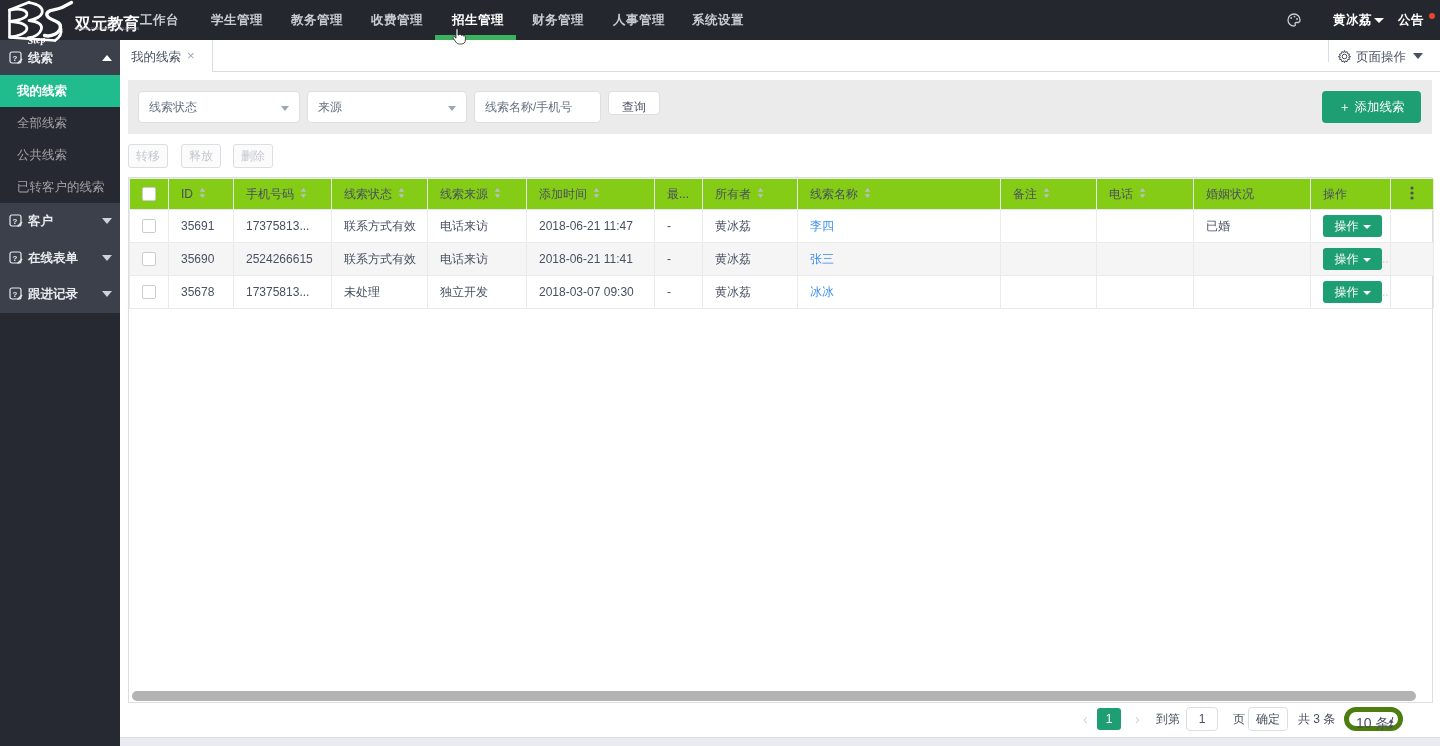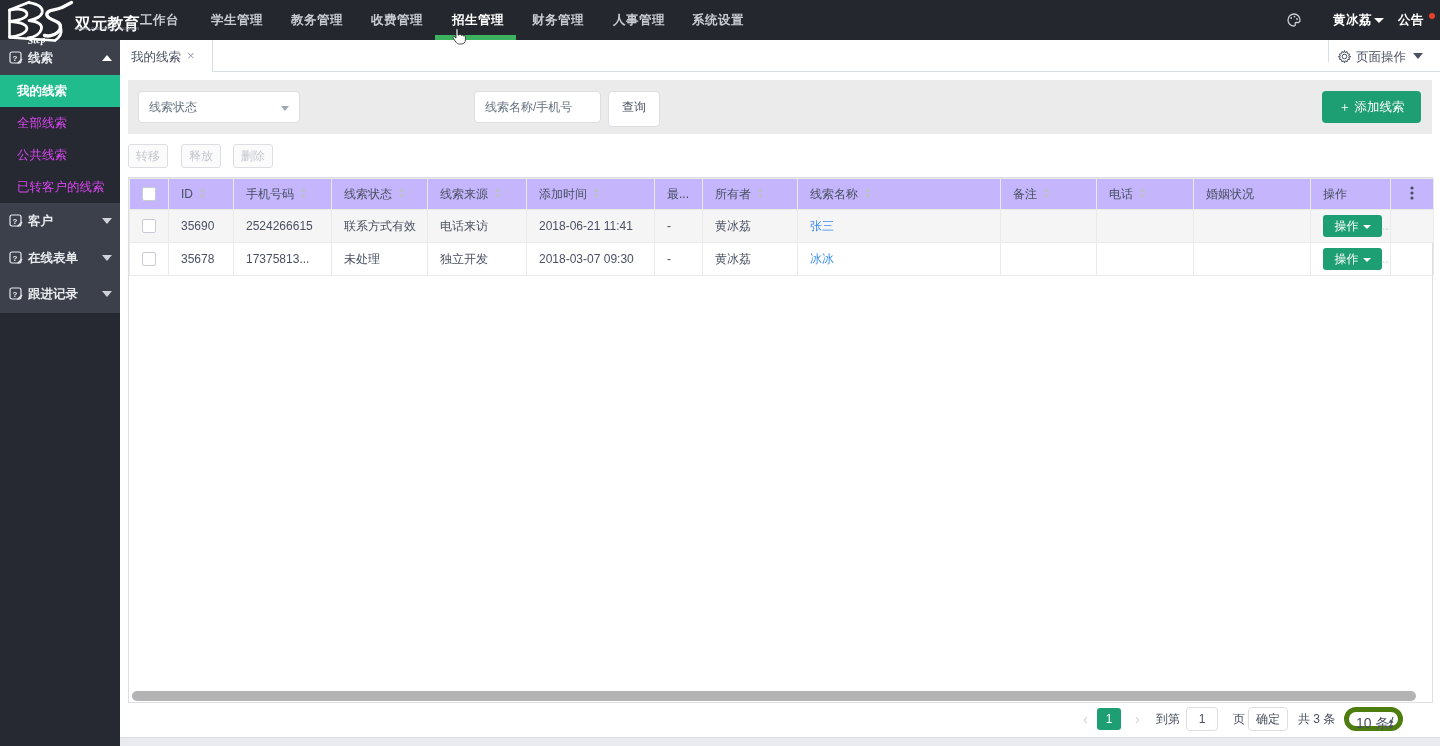--- a/index.html
+++ b/index.html
@@ -15,47 +15,47 @@
 #brandsub { position:absolute; left:75px; top:27px; color:#9aa0ab; font-size:3.2px; letter-spacing:0.2px; }
 
 
 #sidebar { position:absolute; left:0; top:40px; width:120px; height:706px; background:#262932; z-index:20; }
 .sgroup { position:relative; width:120px; background:#3b404b; color:#e8eaee; font-size:12.5px; font-weight:bold; }
 .sgroup .txt { position:absolute; left:28px; top:50%; transform:translateY(-50%); }
 .sgroup svg.icn { position:absolute; left:9px; top:50%; transform:translateY(-50%); }
 .caret { position:absolute; right:8px; top:50%; transform:translateY(-50%); width:0; height:0; }
 .caret.up { border-left:5.5px solid transparent; border-right:5.5px solid transparent; border-bottom:6px solid #fff; }
 .caret.down { border-left:5.5px solid transparent; border-right:5.5px solid transparent; border-top:6px solid #cfd2d8; }
-.sub { position:relative; width:120px; height:32px; line-height:32px; color:#d946ef; font-size:12.5px; padding-left:17px; }
+.sub { position:relative; width:120px; height:32px; line-height:32px; color:#a3a3a3; font-size:12.5px; padding-left:17px; }
 .sub.active { background:#21bc8d; color:#fff; font-weight:bold; }
 
 
 #main { position:absolute; left:120px; top:40px; width:1320px; height:706px; background:#fff; }
 #tabbar { position:absolute; left:0; top:0; width:1320px; height:32px; background:#fff; }
 #tabline { position:absolute; left:93px; top:31px; width:1227px; height:1px; background:#d7dde4; }
 #tab1 { position:absolute; left:0; top:0; width:93px; height:32px; border-right:1px solid #d7dde4; color:#495060; }
 #tab1 .t { position:absolute; left:11px; top:9px; font-size:12.5px; }
 #tab1 .x { position:absolute; left:67px; top:8px; color:#9ea7b4; font-size:13px; }
 #pageop { position:absolute; right:0; top:0; width:112px; height:22px; border-left:1px solid #d7dde4; }
 
 
 #filterbar { position:absolute; left:8px; top:40px; width:1304px; height:54px; background:#ebebec; }
 .sel { position:absolute; top:11px; height:32px; background:#fff; border:1px solid #dcdee2; border-radius:4px; line-height:30px; padding-left:10px; color:#657180; }
 .sel .dcaret { position:absolute; right:10px; top:14px; width:0; height:0; border-left:4.5px solid transparent; border-right:4.5px solid transparent; border-top:5px solid #9ea7b4; }
-#qbtn { position:absolute; left:480px; top:11px; width:52px; height:36px; background:#fff; border:1px solid #dcdee2; border-radius:4px; text-align:center; line-height:30px; color:#495060; }
+#qbtn { position:absolute; left:480px; top:11px; width:52px; height:24px; background:#fff; border:1px solid #dcdee2; border-radius:4px; text-align:center; line-height:30px; color:#495060; }
 #addbtn { position:absolute; right:11px; top:11px; width:99px; height:32px; background:#1e9e73; border-radius:4px; color:#fff; text-align:center; line-height:32px; font-size:12.5px; }
 
 
 .actbtn { position:absolute; top:104px; width:40px; height:24px; border:1px solid #dcdee2; border-radius:3px; background:#fbfbfc; color:#c5c8ce; text-align:center; line-height:22px; font-size:12px; }
 
 
 #twrap { position:absolute; left:8px; top:137px; width:1305px; height:526px; border:1px solid #dcdee2; }
 table { border-collapse:collapse; table-layout:fixed; width:1304px; font-size:12px; color:#495060; }
 th, td { border:1px solid #e8eaec; padding:0 0 0 12px; height:33px; overflow:hidden; white-space:nowrap; text-align:left; font-weight:normal; }
-thead th { background:#c4b5fd; height:31px; }
+thead th { background:#84cc16; height:31px; }
 tr.stripe td { background:#f5f5f6; }
 td.ck, th.ck { padding:0; text-align:center; }
 .cb { display:inline-block; width:14px; height:14px; border:1px solid #c9ccd2; border-radius:2px; background:#fff; vertical-align:middle; }
 .sorter { display:inline-block; vertical-align:middle; margin-left:6px; }
 a.lnk { color:#3b8ef0; text-decoration:none; }
 .opbtn { display:inline-block; width:59px; height:22px; background:#1e9e73; border-radius:3px; color:#fff; text-align:center; line-height:22px; font-size:12px; }
 .opbtn .oc { display:inline-block; width:0; height:0; border-left:4px solid transparent; border-right:4px solid transparent; border-top:4.5px solid #fff; margin-left:4px; vertical-align:1px; }
 
 
 #hscroll { position:absolute; left:12px; top:651px; width:1284px; height:10px; background:#b3b3b3; border-radius:5px; }
@@ -160,20 +160,21 @@
       <svg width="13" height="13" style="position:absolute;left:9px;top:10px" viewBox="0 0 13 13">
           <path d="M6.5 4.2 a2.3 2.3 0 1 1 0 4.6 a2.3 2.3 0 1 1 0-4.6 M6.5 0.5 l0.7 2 1.9-.9 0.4 2.1 2.1 0.4 -0.9 1.9 2 0.7 -2 0.7 0.9 1.9 -2.1 0.4 -0.4 2.1 -1.9-.9 -0.7 2 -0.7-2 -1.9 .9 -0.4-2.1 -2.1-0.4 .9-1.9 -2-0.7 2-0.7 -.9-1.9 2.1-0.4 0.4-2.1 1.9 .9 Z" fill="none" stroke="#495060" stroke-width="1"></path>
         </svg>
       <span style="position:absolute;left:27px;top:9px;font-size:12.5px">页面操作</span>
       <div style="position:absolute;left:84px;top:13px;width:0;height:0;border-left:5px solid transparent;border-right:5px solid transparent;border-top:6px solid #495060"></div>
     </div>
   </div>
 
   <div id="filterbar">
     <div class="sel" style="left:10px;width:162px">线索状态<span class="dcaret"></span></div>
+    <div class="sel" style="left:179px;width:160px">来源<span class="dcaret"></span></div>
     <div class="sel" style="left:346px;width:127px">线索名称/手机号</div>
     <div id="qbtn">查询</div>
     <div id="addbtn">＋ 添加线索</div>
   </div>
 
   <div class="actbtn" style="left:8px">转移</div>
   <div class="actbtn" style="left:61px">释放</div>
   <div class="actbtn" style="left:113px">删除</div>
 
   <div id="twrap">
@@ -237,20 +238,36 @@
           <th>婚姻状况</th>
           <th>操作</th>
           <th style="padding:0;text-align:center"><svg width="4" height="14" viewBox="0 0 4 14">
                 <circle cx="2" cy="2" r="1.6" fill="#495060"></circle>
                 <circle cx="2" cy="7" r="1.6" fill="#495060"></circle>
                 <circle cx="2" cy="12" r="1.6" fill="#495060"></circle>
               </svg></th>
         </tr>
       </thead>
       <tbody>
+        <tr>
+          <td class="ck"><span class="cb"></span></td>
+          <td>35691</td>
+            <td>17375813...</td>
+            <td>联系方式有效</td>
+            <td>电话来访</td>
+            <td>2018-06-21 11:47</td>
+            <td>-</td>
+            <td>黄冰荔</td>
+          <td><a class="lnk">李四</a></td>
+            <td></td>
+            <td></td>
+            <td>已婚</td>
+          <td><span class="opbtn">操作<span class="oc"></span></span></td>
+            <td></td>
+        </tr>
         <tr class="stripe">
           <td class="ck"><span class="cb"></span></td>
           <td>35690</td>
             <td>2524266615</td>
             <td>联系方式有效</td>
             <td>电话来访</td>
             <td>2018-06-21 11:41</td>
             <td>-</td>
             <td>黄冰荔</td>
           <td><a class="lnk">张三</a></td>

